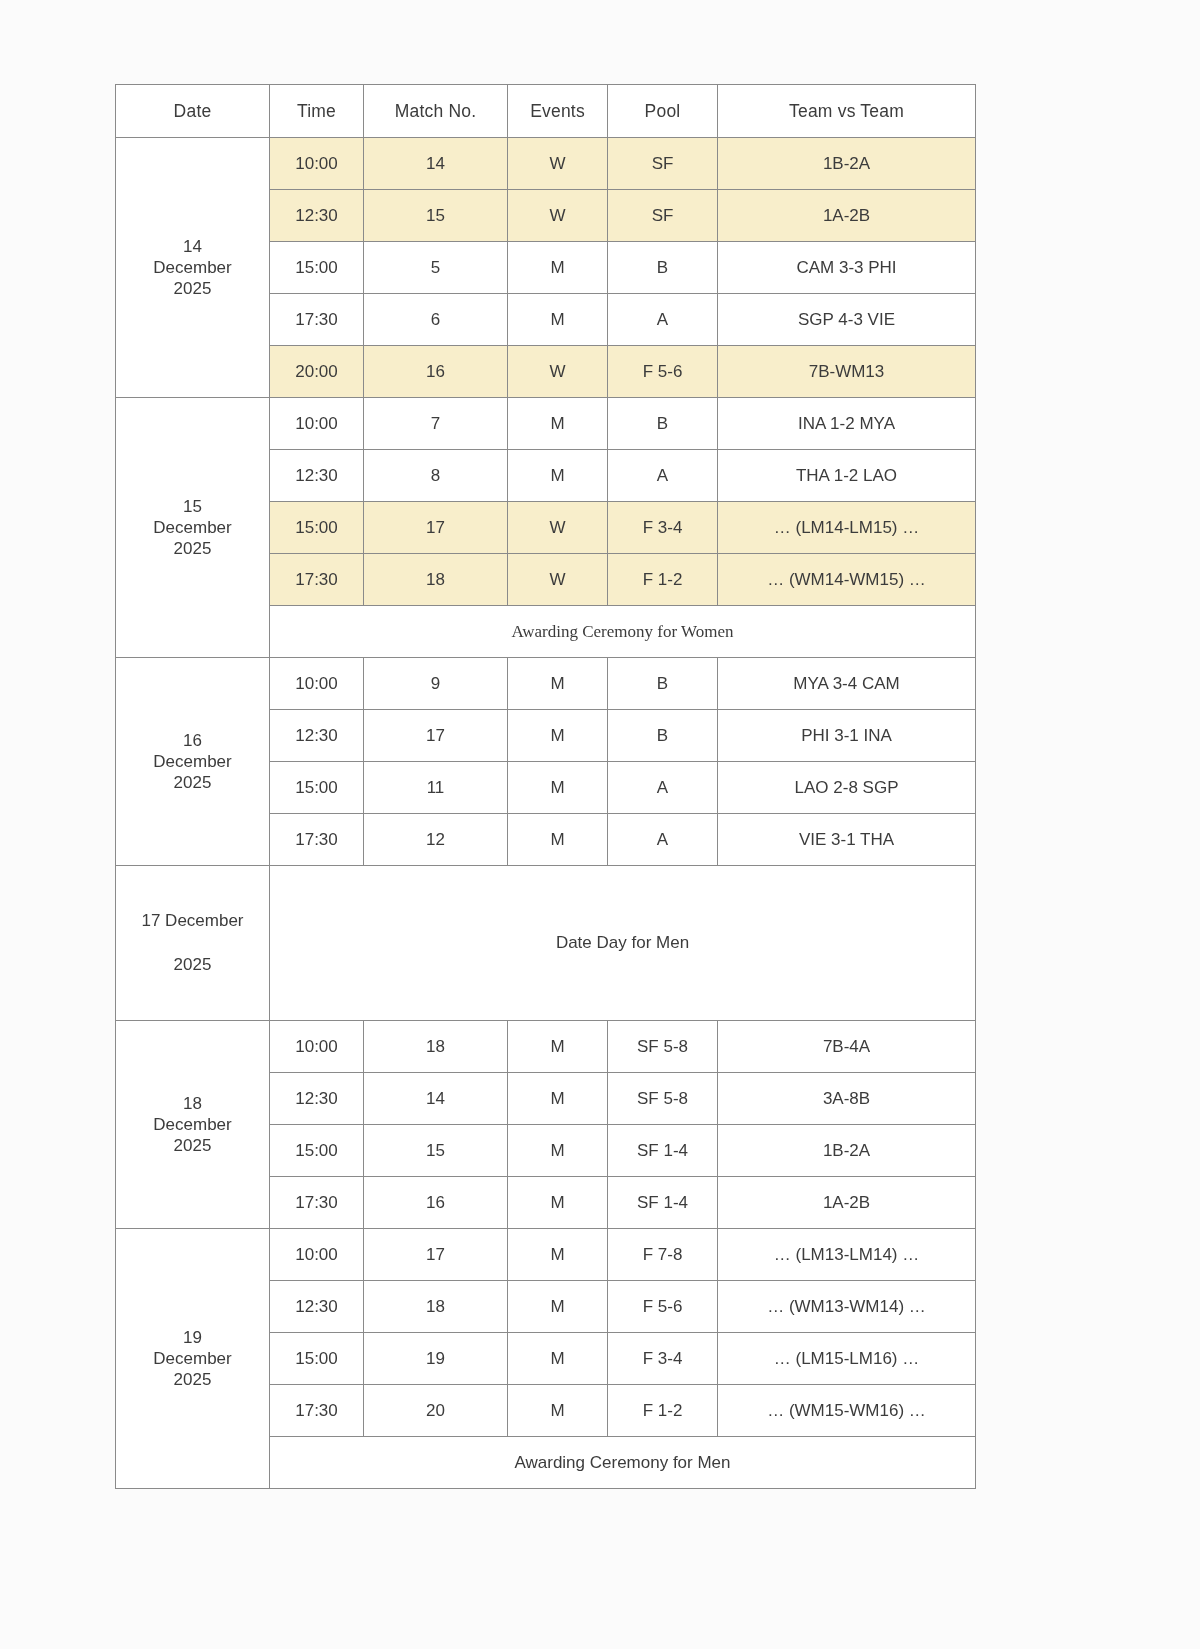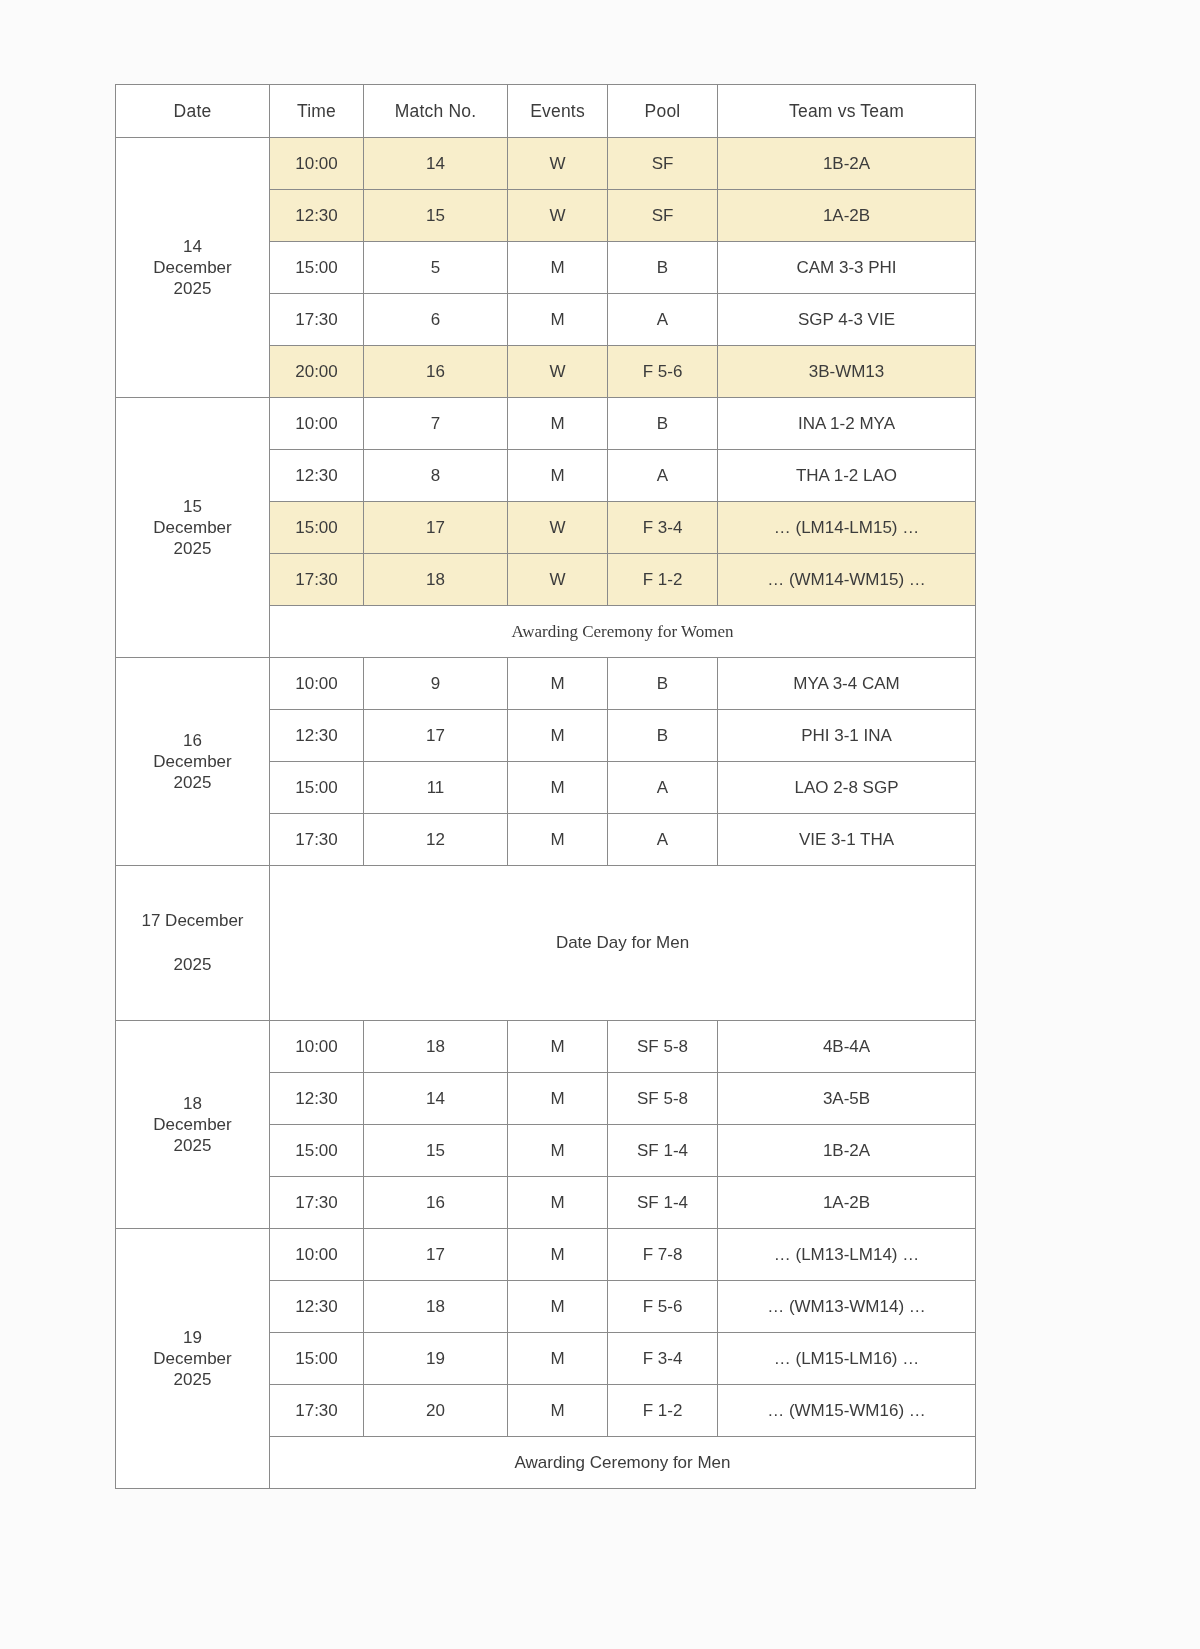--- a/index.html
+++ b/index.html
@@ -161,21 +161,21 @@
             <td>6</td>
             <td>M</td>
             <td>A</td>
             <td>SGP 4-3 VIE</td>
           </tr>
           <tr class="hl">
             <td class="hl">20:00</td>
             <td class="hl">16</td>
             <td class="hl">W</td>
             <td class="hl bold">F 5-6</td>
-            <td class="hl">3B-WM13</td>
+            <td class="hl">7B-WM13</td>
           </tr>
           <tr>
             <td class="date-cell" rowspan="5">15
 December
 2025</td>
             <td>10:00</td>
             <td>7</td>
             <td>M</td>
             <td>B</td>
             <td>INA 1-2 MYA</td>
@@ -241,28 +241,28 @@
             <td colspan="5" class="restday" style="height: 154px;">Date Day for Men</td>
           </tr>
           <tr>
             <td class="date-cell" rowspan="4">18
 December
 2025</td>
             <td>10:00</td>
             <td>18</td>
             <td>M</td>
             <td>SF 5-8</td>
-            <td>4B-4A</td>
+            <td>7B-4A</td>
           </tr>
           <tr>
             <td>12:30</td>
             <td>14</td>
             <td>M</td>
             <td>SF 5-8</td>
-            <td>3A-5B</td>
+            <td>3A-8B</td>
           </tr>
           <tr>
             <td>15:00</td>
             <td>15</td>
             <td>M</td>
             <td>SF 1-4</td>
             <td>1B-2A</td>
           </tr>
           <tr>
             <td>17:30</td>

